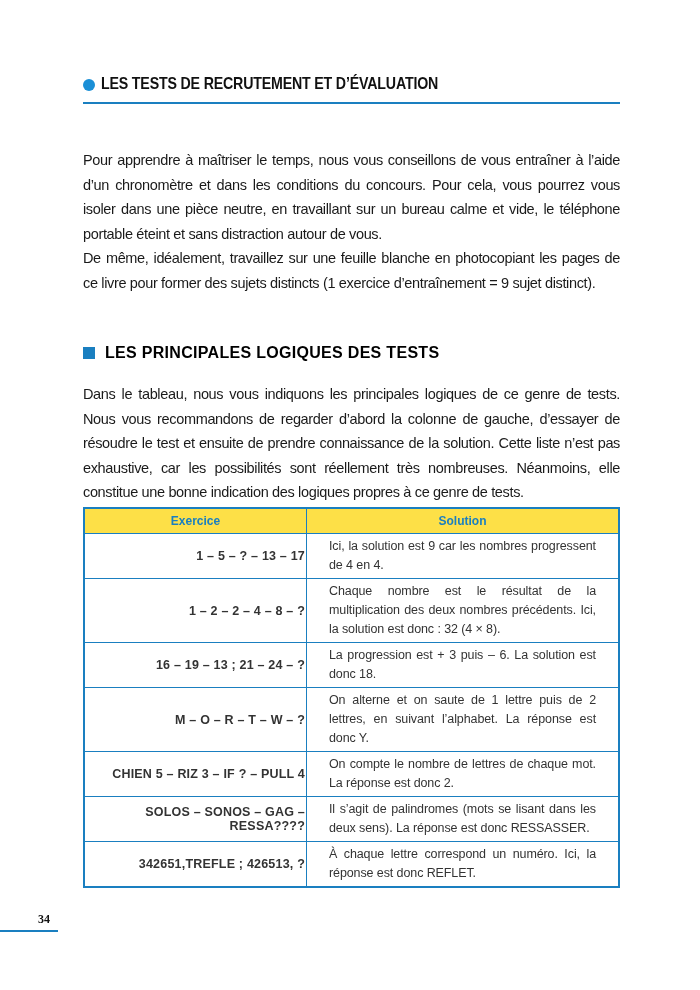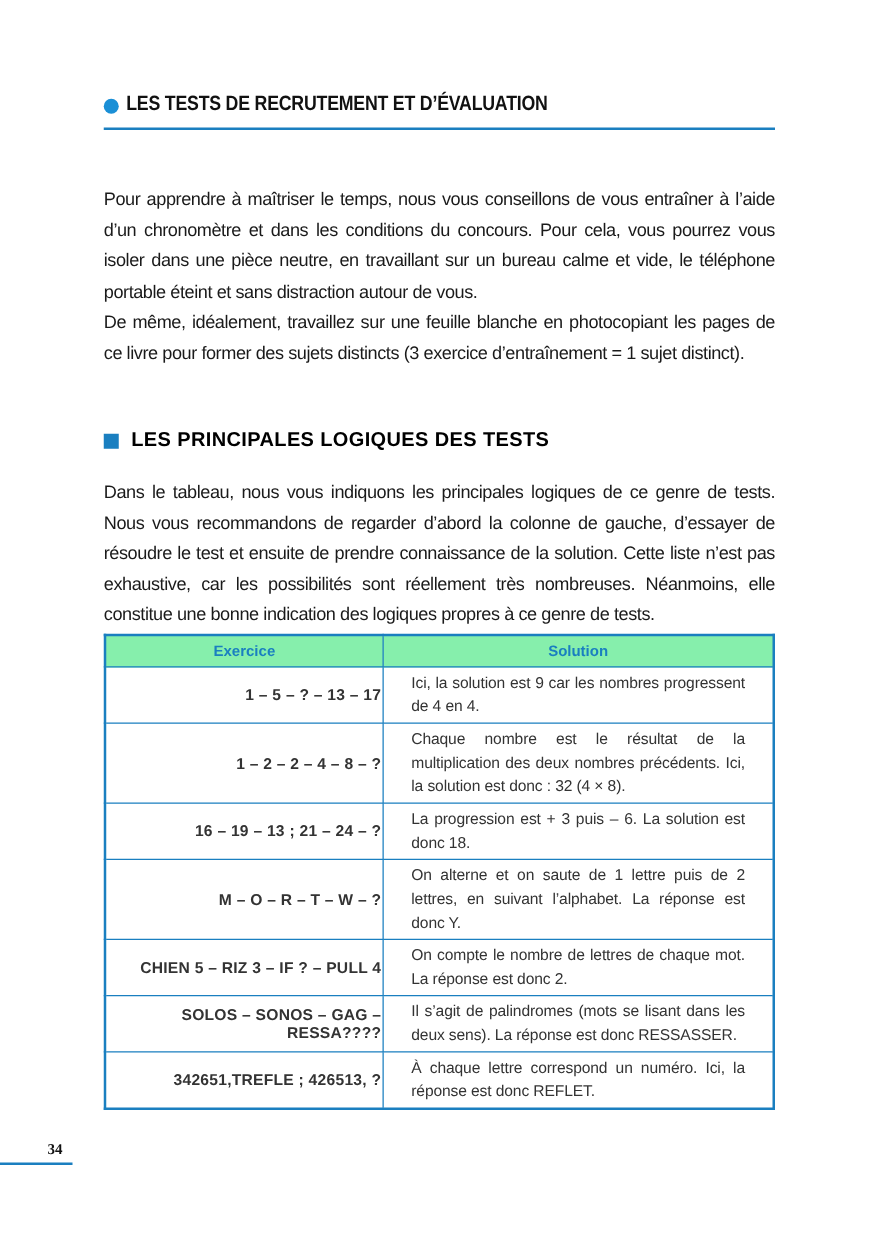--- a/index.html
+++ b/index.html
@@ -15,38 +15,38 @@
   .para { position:absolute; left:83px; width:537px; font-size:14.5px; line-height:24.6px;
           text-align:justify; letter-spacing:-0.35px; color:#1a1a1a; }
   .para p { margin:0; }
   .sec2 { position:absolute; left:83px; top:344px; height:20px; }
   .sec2 .sq { position:absolute; left:0; top:3px; width:12px; height:12px; background:#1a7fc0; }
   .sec2 .title { position:absolute; left:22px; top:0; font-weight:bold; font-size:16px;
                  color:#000000; white-space:nowrap; letter-spacing:0.3px; }
   table { position:absolute; left:83px; top:507px; width:537px; border-collapse:collapse;
           border:2px solid #1a7fc0; font-size:12.5px; color:#333; }
   th, td { border:1px solid #1a7fc0; }
-  th { background:#86efac; color:#1a7fc0; font-size:12px; height:22px; font-weight:bold; }
+  th { background:#fde047; color:#1a7fc0; font-size:12px; height:22px; font-weight:bold; }
   td.ex { width:219px; text-align:right; letter-spacing:0.2px;font-weight:bold; }
   td.sol { padding:3px 22px; line-height:19px; text-align:justify; letter-spacing:-0.1px; }
   .footer-num { position:absolute; left:38px; top:912px; font-family:"Liberation Serif", serif;
                 font-weight:bold; font-size:12px; color:#111; }
   .footer-line { position:absolute; left:0; top:930px; width:58px; height:2px; background:#1a7fc0; }
 </style>
 </head>
 <body>
 
 <div class="header">
   <span class="dot"></span>
   <span class="title">LES TESTS DE RECRUTEMENT ET D’ÉVALUATION</span>
 </div>
 
 <div class="para" style="top:148px;">
   <p>Pour apprendre à maîtriser le temps, nous vous conseillons de vous entraîner à l’aide d’un chronomètre et dans les conditions du concours. Pour cela, vous pourrez vous isoler dans une pièce neutre, en travaillant sur un bureau calme et vide, le téléphone portable éteint et sans distraction autour de vous.</p>
-  <p>De même, idéalement, travaillez sur une feuille blanche en photocopiant les pages de ce livre pour former des sujets distincts (3 exercice d’entraînement = 1 sujet distinct).</p>
+  <p>De même, idéalement, travaillez sur une feuille blanche en photocopiant les pages de ce livre pour former des sujets distincts (1 exercice d’entraînement = 9 sujet distinct).</p>
 </div>
 
 <div class="sec2">
   <span class="sq"></span>
   <span class="title">LES PRINCIPALES LOGIQUES DES TESTS</span>
 </div>
 
 <div class="para" style="top:382px;">
   <p>Dans le tableau, nous vous indiquons les principales logiques de ce genre de tests. Nous vous recommandons de regarder d’abord la colonne de gauche, d’essayer de résoudre le test et ensuite de prendre connaissance de la solution. Cette liste n’est pas exhaustive, car les possibilités sont réellement très nombreuses. Néanmoins, elle constitue une bonne indication des logiques propres à ce genre de tests.</p>
 </div>

